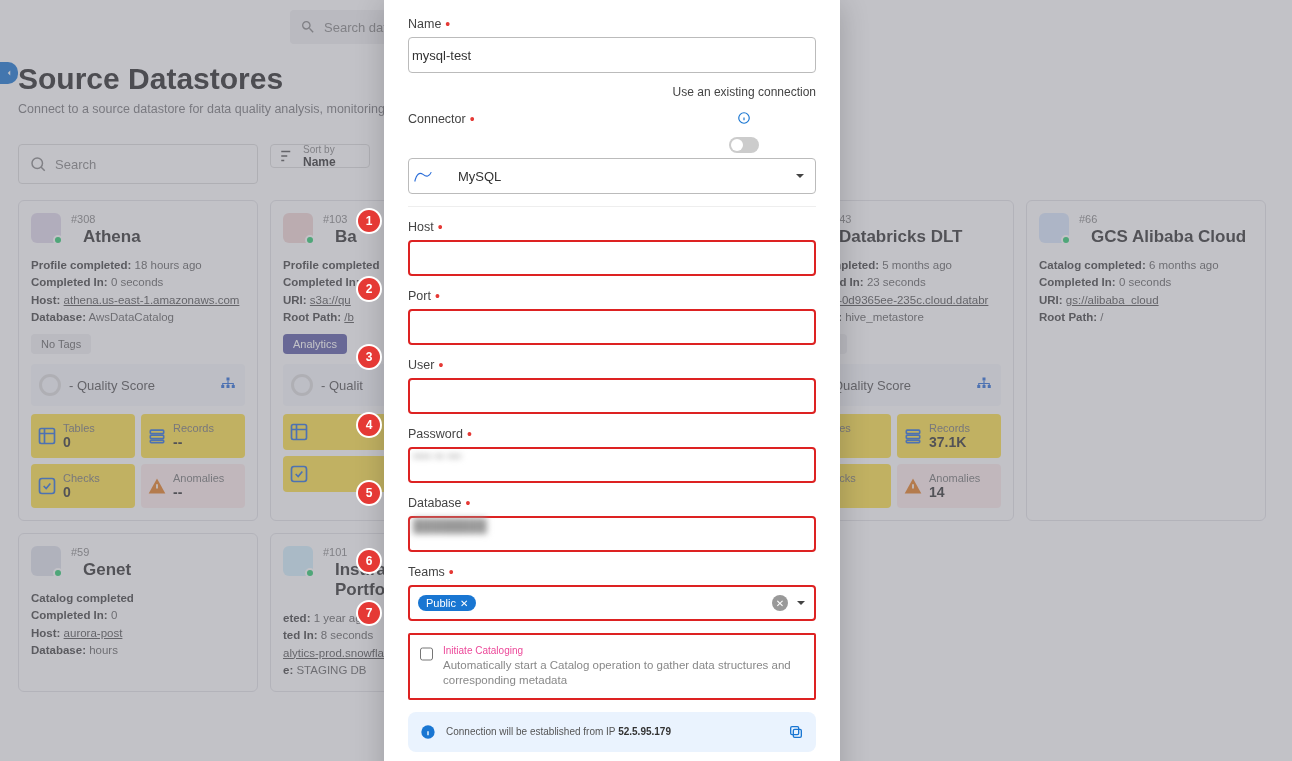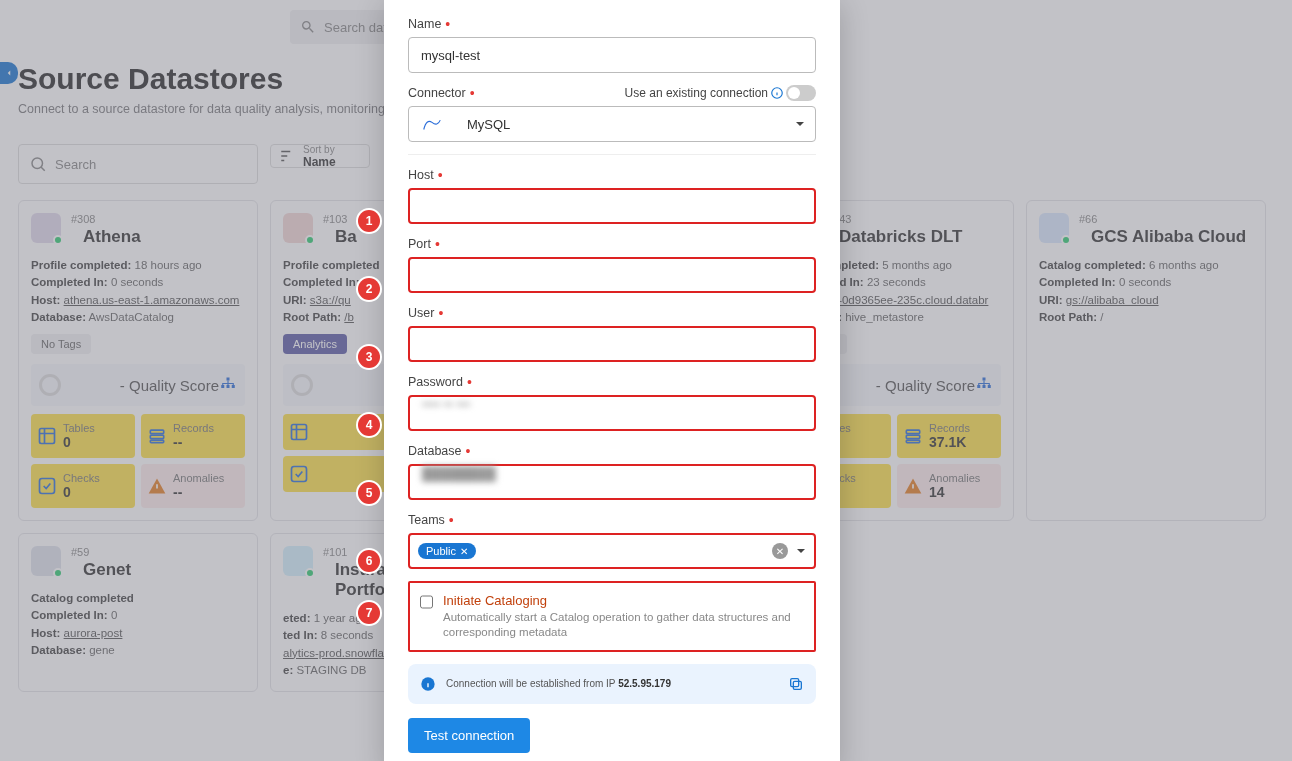--- a/index.html
+++ b/index.html
@@ -33,53 +33,53 @@
 .card .title { font-size:17px; font-weight:600; margin-left:52px; margin-top:2px; }
 .card .icon-circ { position:absolute; left:12px; top:12px; width:30px; height:30px; border-radius:6px; display:flex; align-items:center; justify-content:center; }
 .card .icon-dot { position:absolute; left:34px; top:34px; width:10px; height:10px; background:#2ecc71; border-radius:50%; border:2px solid #fff; }
 .card .meta { margin-top:10px; font-size:11.5px; color:#666; line-height:1.5; }
 .card .meta .k{color:#444;font-weight:600;}
 .card .meta a { color:#555; text-decoration:underline; }
 .card .tag-chip { display:inline-block; margin-top:8px; padding:4px 10px; background:#f0f0f2; border-radius:4px; font-size:11px; color:#666; }
 .card .tag-chip.analytics { background:#5c5ca6; color:#fff; }
 .card .score-row { margin-top:10px; display:flex; align-items:center; justify-content:space-between; background:#f6f7fb; border-radius:4px; padding:10px 8px; }
 .card .score-row .circ { width:22px; height:22px; border:3px solid #ddd; border-radius:50%; }
-.card .score-row .lbl { flex:1; margin-left:8px; font-size:15px; color:#555;text-align:right; }
+.card .score-row .lbl { flex:1; margin-left:8px; font-size:13px; color:#555; }
 .card .score-row .tree { width:18px; height:18px; fill:#2a6dd9; }
 .card .stat-grid { display:grid; grid-template-columns:1fr 1fr; gap:6px; margin-top:8px; }
 .card .stat { background:#fde047; border-radius:4px; padding:8px 6px; display:flex; align-items:center; gap:6px; }
 .card .stat.anom { background:#fdecec; }
 .card .stat svg { width:20px; height:20px; }
 .card .stat .col { display:flex; flex-direction:column; font-size:11px; color:#777; }
 .card .stat .col .v { font-size:14px; color:#333; font-weight:600; }
 
 
 .modal { position:absolute; left:384px; top:0px; width:456px; background:#fff; z-index:100; padding:16px 24px 20px 24px; border-radius:0 0 6px 6px; box-shadow: 0 4px 30px rgba(0,0,0,0.2); }
 .field-label { font-size:12.5px; color:#444; margin-bottom:5px; display:flex; align-items:center; }
 .field-label .req { color:#e53935; margin-left:4px; font-size:14px; }
-.field-input { width:100%; height:36px; border:1px solid #bbb; border-radius:4px; padding:0 12px; font-size:13px; color:#333; margin-bottom:12px; }
+.field-input { width:100%; height:36px; border:1px solid #bbb; border-radius:4px; padding:0 3px; font-size:13px; color:#333; margin-bottom:12px; }
 .redbox { border:2px solid #d22 !important; }
 .field-connector { display:flex; align-items:center; gap:24px;text-align:right; }
 .field-connector svg{width:22px;height:18px;}
 .dropdown { display:flex; align-items:center; justify-content:space-between; padding-right:10px; }
 .dropdown .caret{width:10px;height:10px;fill:#444;}
 .connector-row { display:flex; justify-content:space-between; align-items:center; margin-bottom:5px; }
-.toggle-row { display:flex; align-items:center; gap:2px; font-size:12px; color:#444; }
+.toggle-row { display:flex; align-items:center; gap:12px; font-size:12px; color:#444;flex-direction:column; }
 .toggle-row svg{width:14px;height:14px;fill:#1976d2;}
 .toggle { width:30px; height:16px; background:#ccc; border-radius:10px; position:relative; }
 .toggle .knob { width:12px; height:12px; background:#fff; border-radius:50%; position:absolute; left:2px; top:2px; }
 hr.sep { border:none; border-top:1px solid #eee; margin:6px 0 12px 0; }
 .teams-input { display:flex; align-items:center; justify-content:space-between; padding:0 8px; }
 .team-chip { background:#1976d2; color:#fff; font-size:11px; padding:2px 8px; border-radius:10px; display:inline-flex; align-items:center; gap:4px; }
 .team-chip .x { font-size:10px; }
 .teams-controls { display:flex; align-items:center; gap:8px; }
 .teams-controls .clear{width:16px;height:16px;background:#999;border-radius:50%;display:flex;align-items:center;justify-content:center;color:#fff;font-size:10px;}
 .catalog-box { border:2px solid #d22; border-radius:2px; padding:10px; display:flex; gap:10px; margin-bottom:12px; }
 .catalog-box input[type=checkbox]{width:16px;height:16px;margin-top:1px;}
-.catalog-box .txt .t{font-size:13px;color:#c2410c;}
+.catalog-box .txt .t{font-size:10px;color:#ec4899;}
 .catalog-box .txt .d{font-size:11.5px;color:#888;margin-top:2px;line-height:1.3;}
 .info-bar { background:#eaf3fe; border-radius:8px; padding:12px; display:flex; align-items:center; gap:10px; font-size:10px; color:#555; margin-bottom:14px; }
 .info-bar svg.info{width:16px;height:16px;fill:#1976d2;flex-shrink:0;}
 .info-bar .ip{font-weight:700;color:#333;}
 .info-bar .copy{margin-left:auto;width:16px;height:16px;fill:#1976d2;cursor:pointer;}
 .test-btn { background:#1e88e5; color:#fff; border:none; border-radius:4px; padding:10px 16px; font-size:13px; cursor:pointer; }
 
 
 .num-badge { position:absolute; width:22px; height:22px; background:#e53935; border-radius:50%; color:#fff; font-size:12px; font-weight:700; display:flex; align-items:center; justify-content:center; z-index:110; box-shadow:0 0 0 2px #fff; }
 
@@ -381,21 +381,21 @@
       </div>
       <div class="card">
         <div class="icon-circ" style="background:#5b6ea033"></div>
         <div class="icon-dot"></div>
         <div class="id">#59</div>
         <div class="title">Genet</div>
         <div class="meta">
           <div><span class="k">Catalog completed</span> <span></span></div>
           <div><span class="k">Completed In:</span> <span>0</span></div>
           <div><span class="k">Host:</span> <a>aurora-post</a></div>
-          <div><span class="k">Database:</span> <span>gene</span></div>
+          <div><span class="k">Database:</span> <span>hours</span></div>
         </div>
       </div>
       <div class="card">
         <div class="icon-circ" style="background:#29b6f633"></div>
         <div class="icon-dot"></div>
         <div class="id">#101</div>
         <div class="title">Insurance Portfolio...</div>
         <div class="meta">
           <div><span class="k">eted:</span> <span>1 year ago</span></div>
           <div><span class="k">ted In:</span> <span>8 seconds</span></div>

